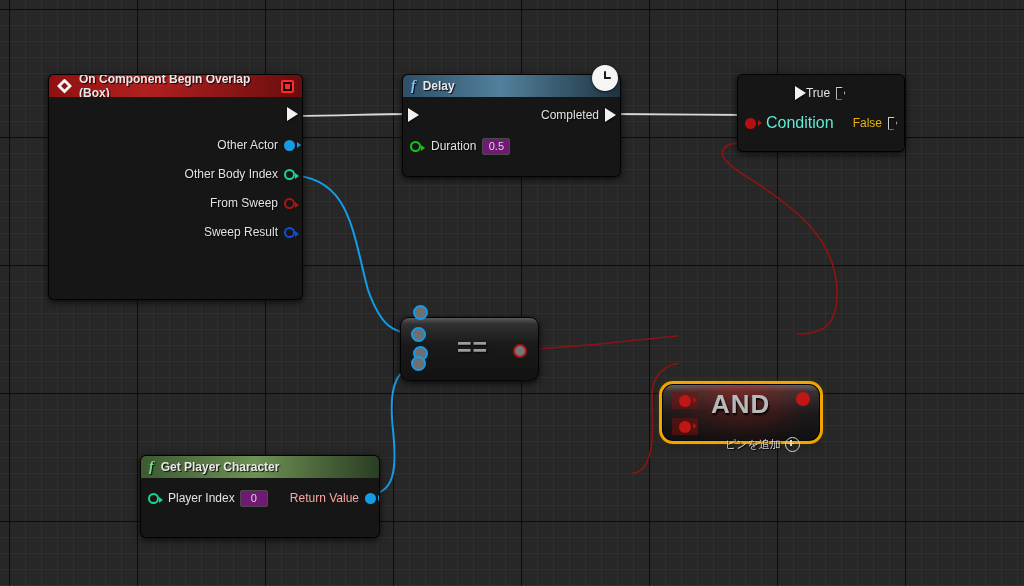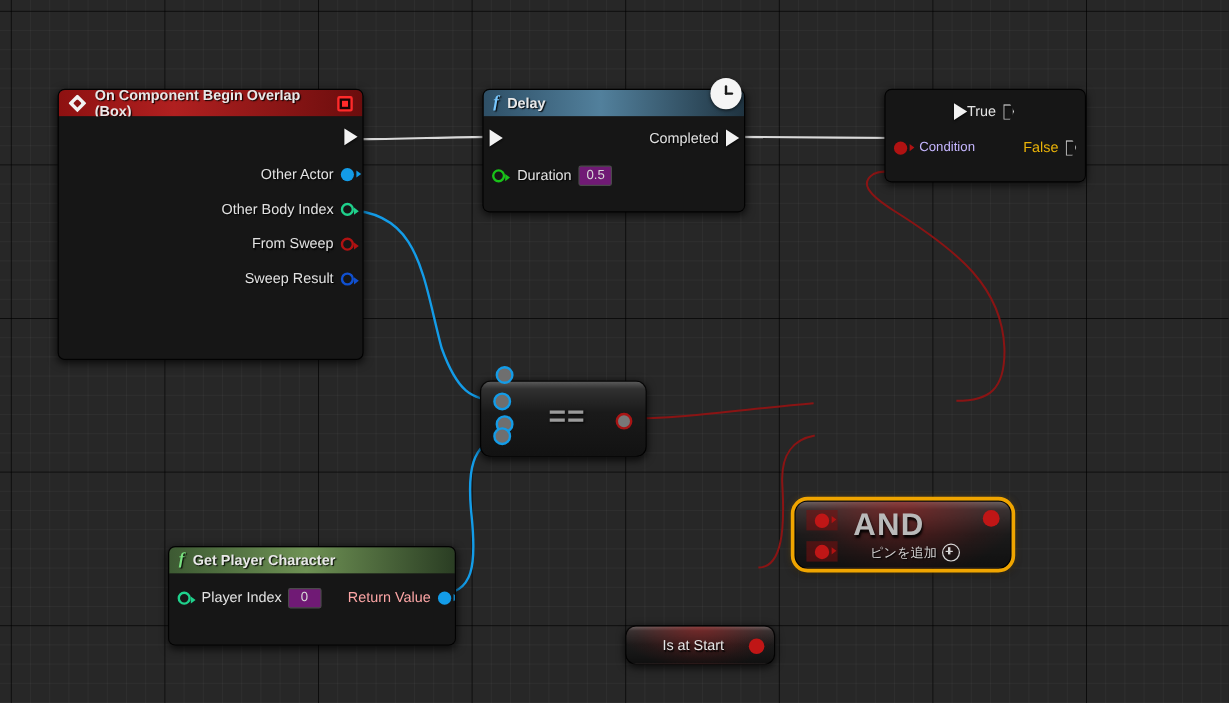--- a/index.html
+++ b/index.html
@@ -302,54 +302,50 @@
       <div style="display:flex; align-items:center; justify-content:center; padding:0 7px; height:24px;">
         <span class="pin-exec" style="margin-left:-2px;"></span>
         <span style="display:flex; align-items:center; gap:6px;">
           <span style="font-size:12px;color:#e2e2e2;">True</span>
           <span class="pin-exec hollow"></span>
         </span>
       </div>
       <div style="display:flex; align-items:center; justify-content:space-between; padding:0 7px; height:24px; margin-top:6px;">
         <span style="display:flex; align-items:center; gap:6px;">
           <span class="pin-dot filled pin-arrow c-bool"></span>
-          <span style="font-size:11px;color:#c4b5fd;margin-left:4px;">Condition</span>
+          <span style="font-size:16px;color:#5eead4;margin-left:4px;">Condition</span>
         </span>
         <span style="display:flex; align-items:center; gap:6px;">
           <span style="font-size:12px;color:#eab308;">False</span>
           <span class="pin-exec hollow"></span>
         </span>
       </div>
     </div>
   </div>
 
   <div class="node pill" style="left:400px; top:317px; width:139px; height:64px;">
     <span class="pin-dot c-obj" style="position:absolute;left:12px;top:28px;width:15px;height:15px;background:#6f6f6f;border:2.5px solid #139ce8;border-radius:50%;box-sizing:border-box;"></span>
     <span class="pin-dot c-obj" style="position:absolute;left:12px;top:-13px;width:15px;height:15px;background:#6f6f6f;border:2.5px solid #139ce8;border-radius:50%;box-sizing:border-box;"></span>
     <span class="op-glyph" style="left:56px; top:15px;">==</span>
     <span class="pin-dot c-bool" style="position:absolute;right:11px;top:26px;width:14px;height:14px;background:#777;border:2.5px solid #a81414;border-radius:50%;box-sizing:border-box;"></span>
   </div>
 
   <span class="pin-dot c-obj" style="position:absolute;left:411px;top:327px;width:15px;height:15px;background:#6f6f6f;border:2.5px solid #139ce8;border-radius:50%;box-sizing:border-box;"></span>
   <span class="pin-dot c-obj" style="position:absolute;left:411px;top:356px;width:15px;height:15px;background:#6f6f6f;border:2.5px solid #139ce8;border-radius:50%;box-sizing:border-box;"></span>
 
-  <div class="node pill pill-red" style="left:521px; top:457px; width:125px; height:33px;">
-    <span class="pill-label" style="left:30px; top:9px;">Is at Start</span>
-    <span class="pin-dot c-bool" style="position:absolute;right:8px;top:10px;width:13px;height:13px;background:#c01616;border-radius:50%;"></span>
-  </div>
-
-  <div class="node pill pill-red pill-selected" style="left:662px; top:320px; width:181px; height:57px;">
+
+  <div class="node pill pill-red pill-selected" style="left:662px; top:320px; width:158px; height:57px;">
     <span class="boolpin-block" style="left:9px; top:7px;">
       <span class="pin-dot c-bool pin-arrow" style="width:12px;height:12px;background:#c01616;border-radius:50%;"></span>
     </span>
     <span class="boolpin-block" style="left:9px; top:33px;">
       <span class="pin-dot c-bool pin-arrow" style="width:12px;height:12px;background:#c01616;border-radius:50%;"></span>
     </span>
     <span class="and-text" style="left:48px; top:4px;">AND</span>
-    <span class="addpin" style="left:62px; top:35px;">
+    <span class="addpin" style="left:62px; top:52px;">
       <span>ピンを追加</span>
       <span class="addpin-icon"></span>
     </span>
     <span class="pin-dot c-bool" style="position:absolute;right:9px;top:7px;width:14px;height:14px;background:#c01616;border-radius:50%;"></span>
   </div>
 
   <div class="node nd-shell" style="left:140px; top:455px; width:240px;">
     <div class="nd-head head-fn-green">
       <span class="ico ico-f-green">f</span>
       <span>Get Player Character</span>

